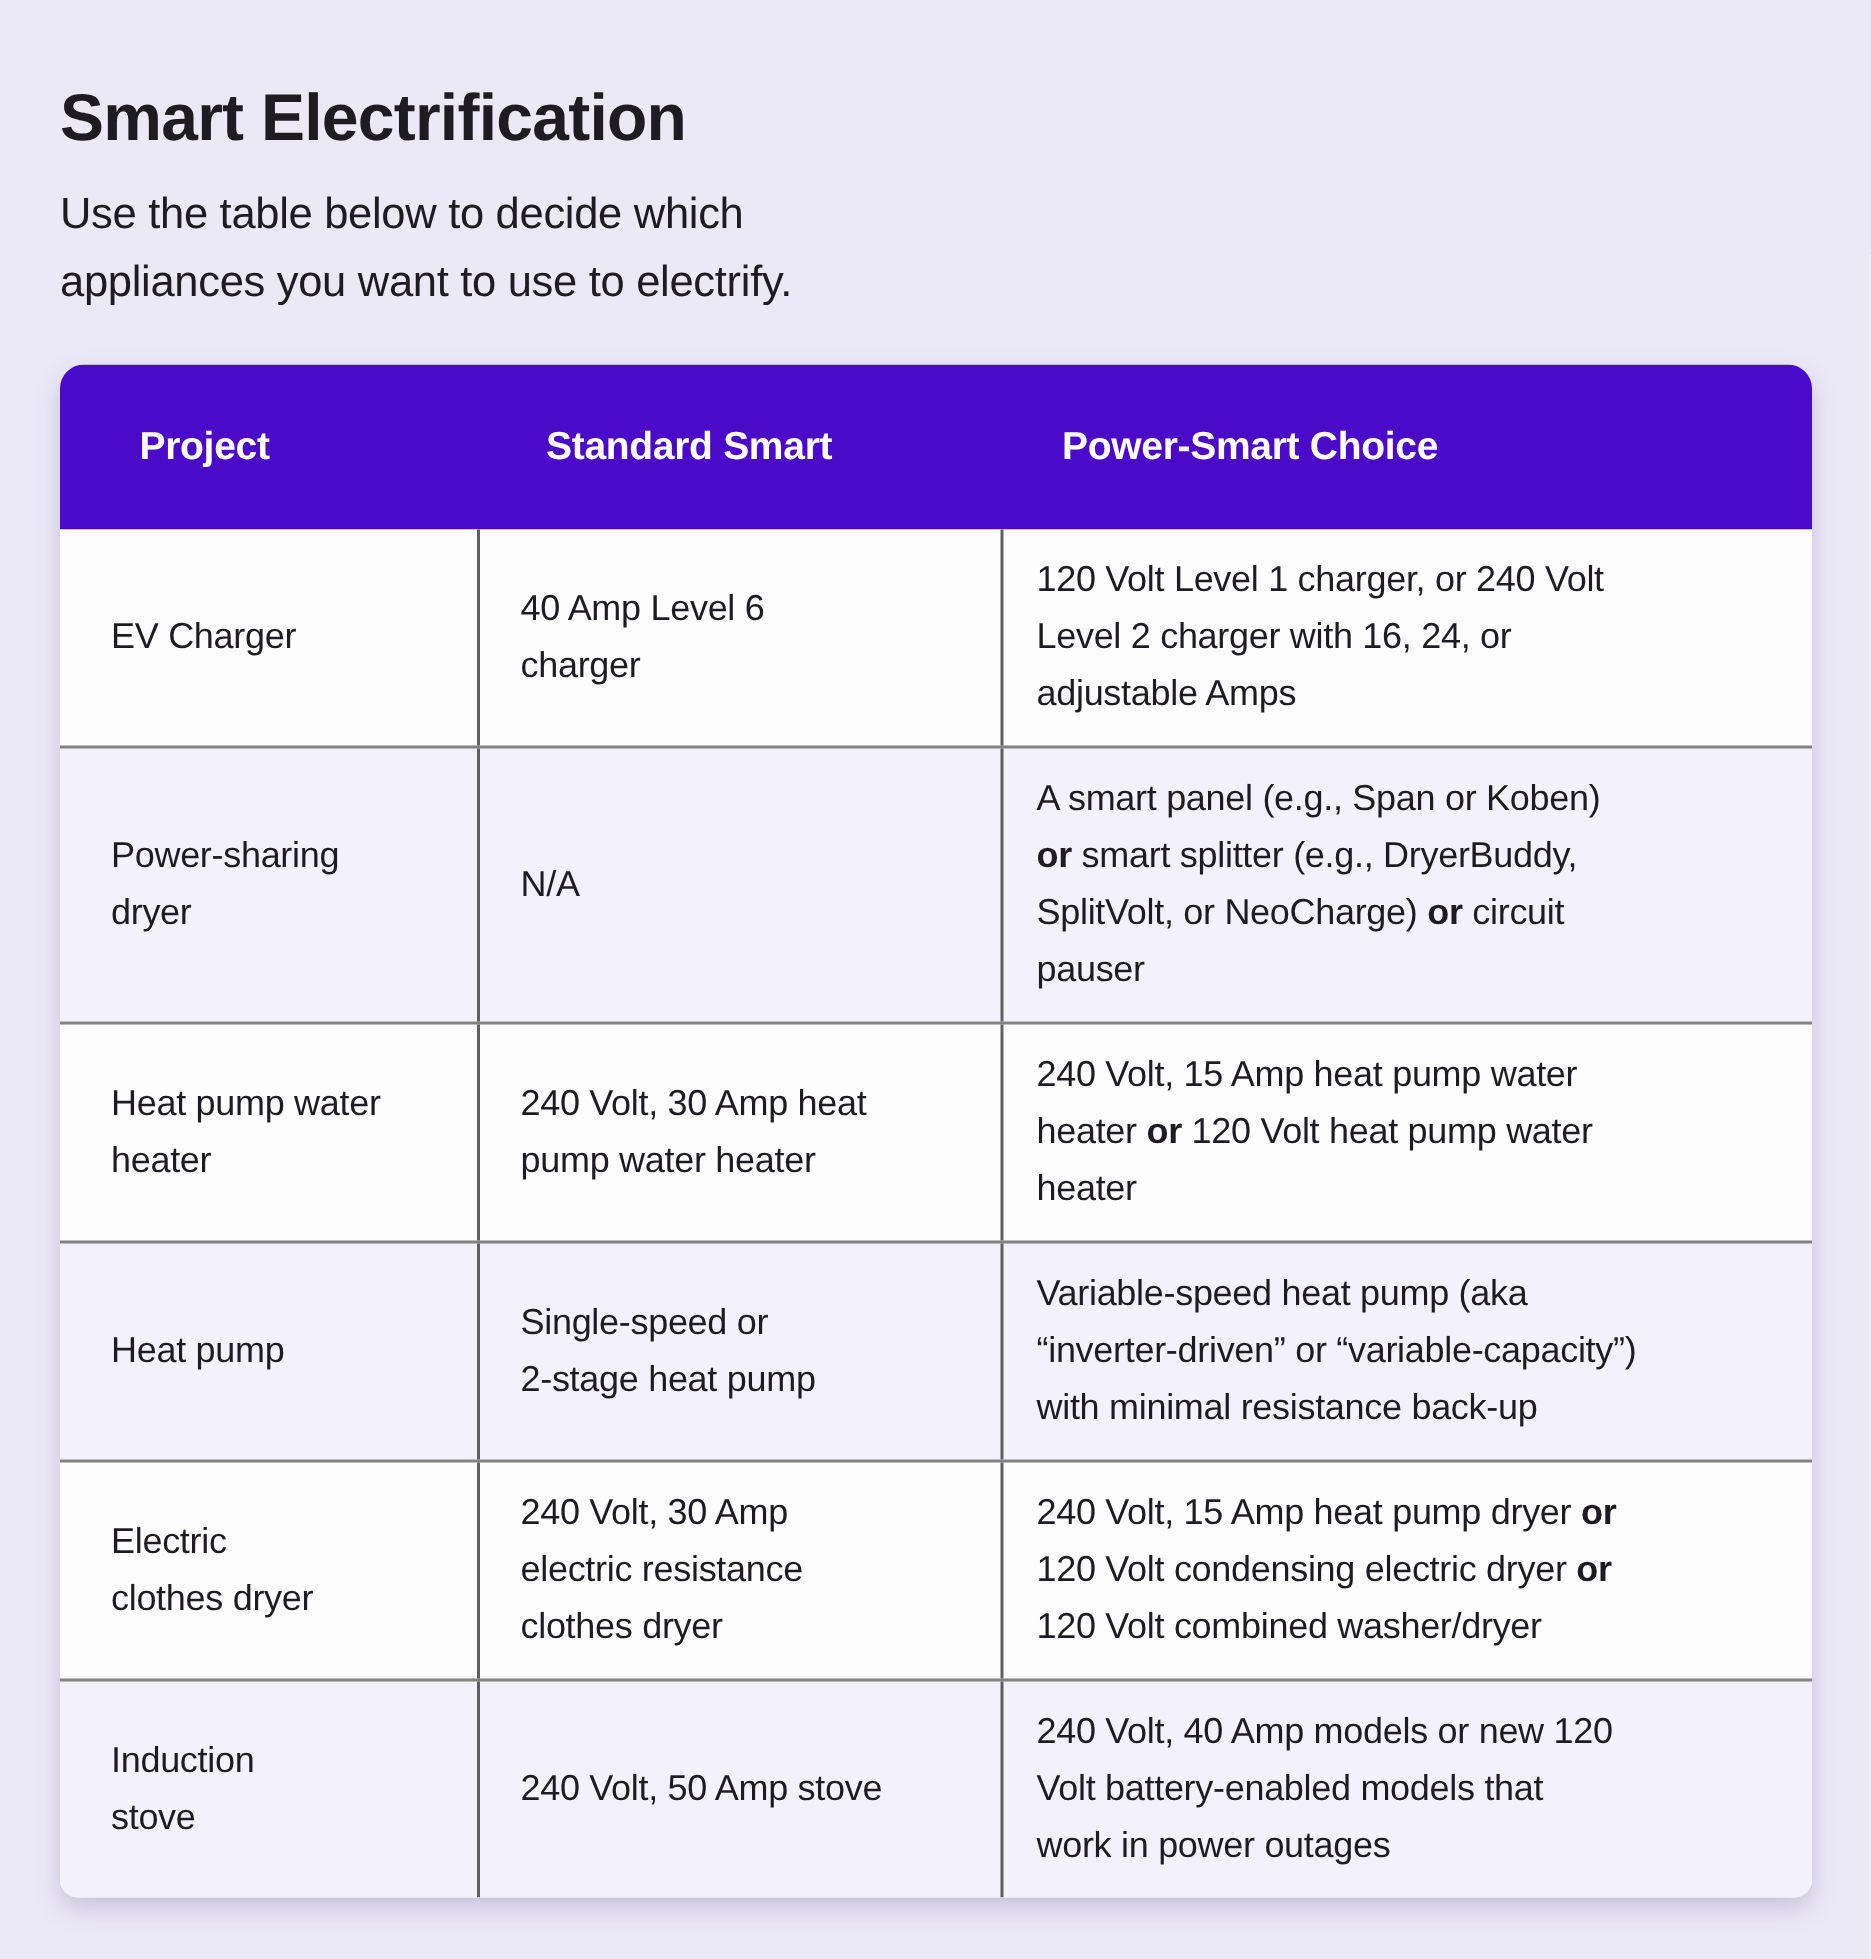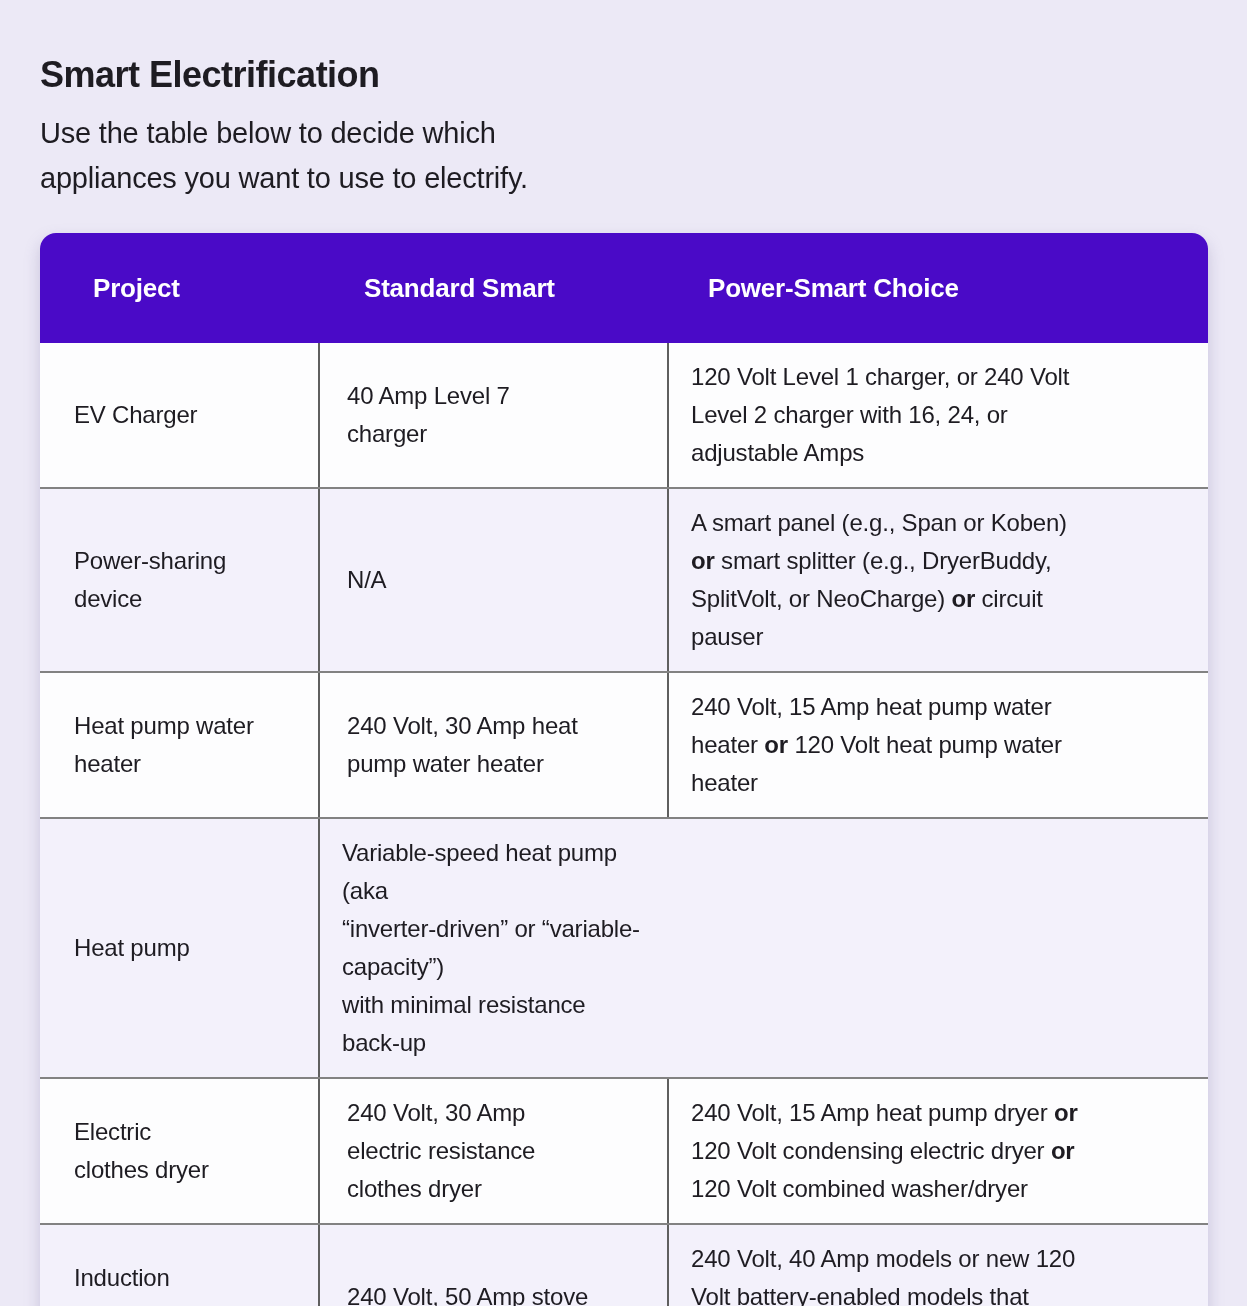--- a/index.html
+++ b/index.html
@@ -9,21 +9,21 @@
     background: var(--page-bg, #ECE9F6);
     color: var(--body-text, #1E1C22);
   }
   .page {
     width: 1247px;
     height: 1306px;
     padding: 54px 39px 0 40px;
     overflow: hidden;
   }
   .page-title {
-    font-size: 36px;
+    font-size: 44px;
     font-weight: 700;
     letter-spacing: -0.5px;
     line-height: 1.15;
     margin-bottom: 8px;
   }
   .page-subtitle {
     font-size: 29px;
     font-weight: 400;
     line-height: 45px;
     white-space: pre-line;
@@ -90,33 +90,33 @@
       <div class="th c1">Project</div>
       <div class="th c2">Standard Smart</div>
       <div class="th c3">Power-Smart Choice</div>
     </div>
     <div class="tbody" id="tbody">
         <div class="tr">
           <div class="td c1">
             <div class="cell-text"><span>EV Charger</span></div>
           </div>
           <div class="td c2">
-            <div class="cell-text"><span>40 Amp Level 7
+            <div class="cell-text"><span>40 Amp Level 6
 charger</span></div>
           </div>
           <div class="td c3">
             <div class="cell-text"><span>120 Volt Level 1 charger, or 240 Volt
 Level 2 charger with 16, 24, or
 adjustable Amps</span></div>
           </div>
         </div>
         <div class="tr">
           <div class="td c1">
             <div class="cell-text"><span>Power-sharing
-device</span></div>
+dryer</span></div>
           </div>
           <div class="td c2">
             <div class="cell-text"><span>N/A</span></div>
           </div>
           <div class="td c3">
             <div class="cell-text"><span>A smart panel (e.g., Span or Koben)
 </span><span class="b">or</span><span> smart splitter (e.g., DryerBuddy,
 SplitVolt, or NeoCharge) </span><span class="b">or</span><span> circuit
 pauser</span></div>
           </div>
@@ -132,20 +132,24 @@
           </div>
           <div class="td c3">
             <div class="cell-text"><span>240 Volt, 15 Amp heat pump water
 heater </span><span class="b">or</span><span> 120 Volt heat pump water
 heater</span></div>
           </div>
         </div>
         <div class="tr">
           <div class="td c1">
             <div class="cell-text"><span>Heat pump</span></div>
+          </div>
+          <div class="td c2">
+            <div class="cell-text"><span>Single-speed or
+2-stage heat pump</span></div>
           </div>
           <div class="td c3">
             <div class="cell-text"><span>Variable-speed heat pump (aka
 “inverter-driven” or “variable-capacity”)
 with minimal resistance back-up</span></div>
           </div>
         </div>
         <div class="tr">
           <div class="td c1">
             <div class="cell-text"><span>Electric

